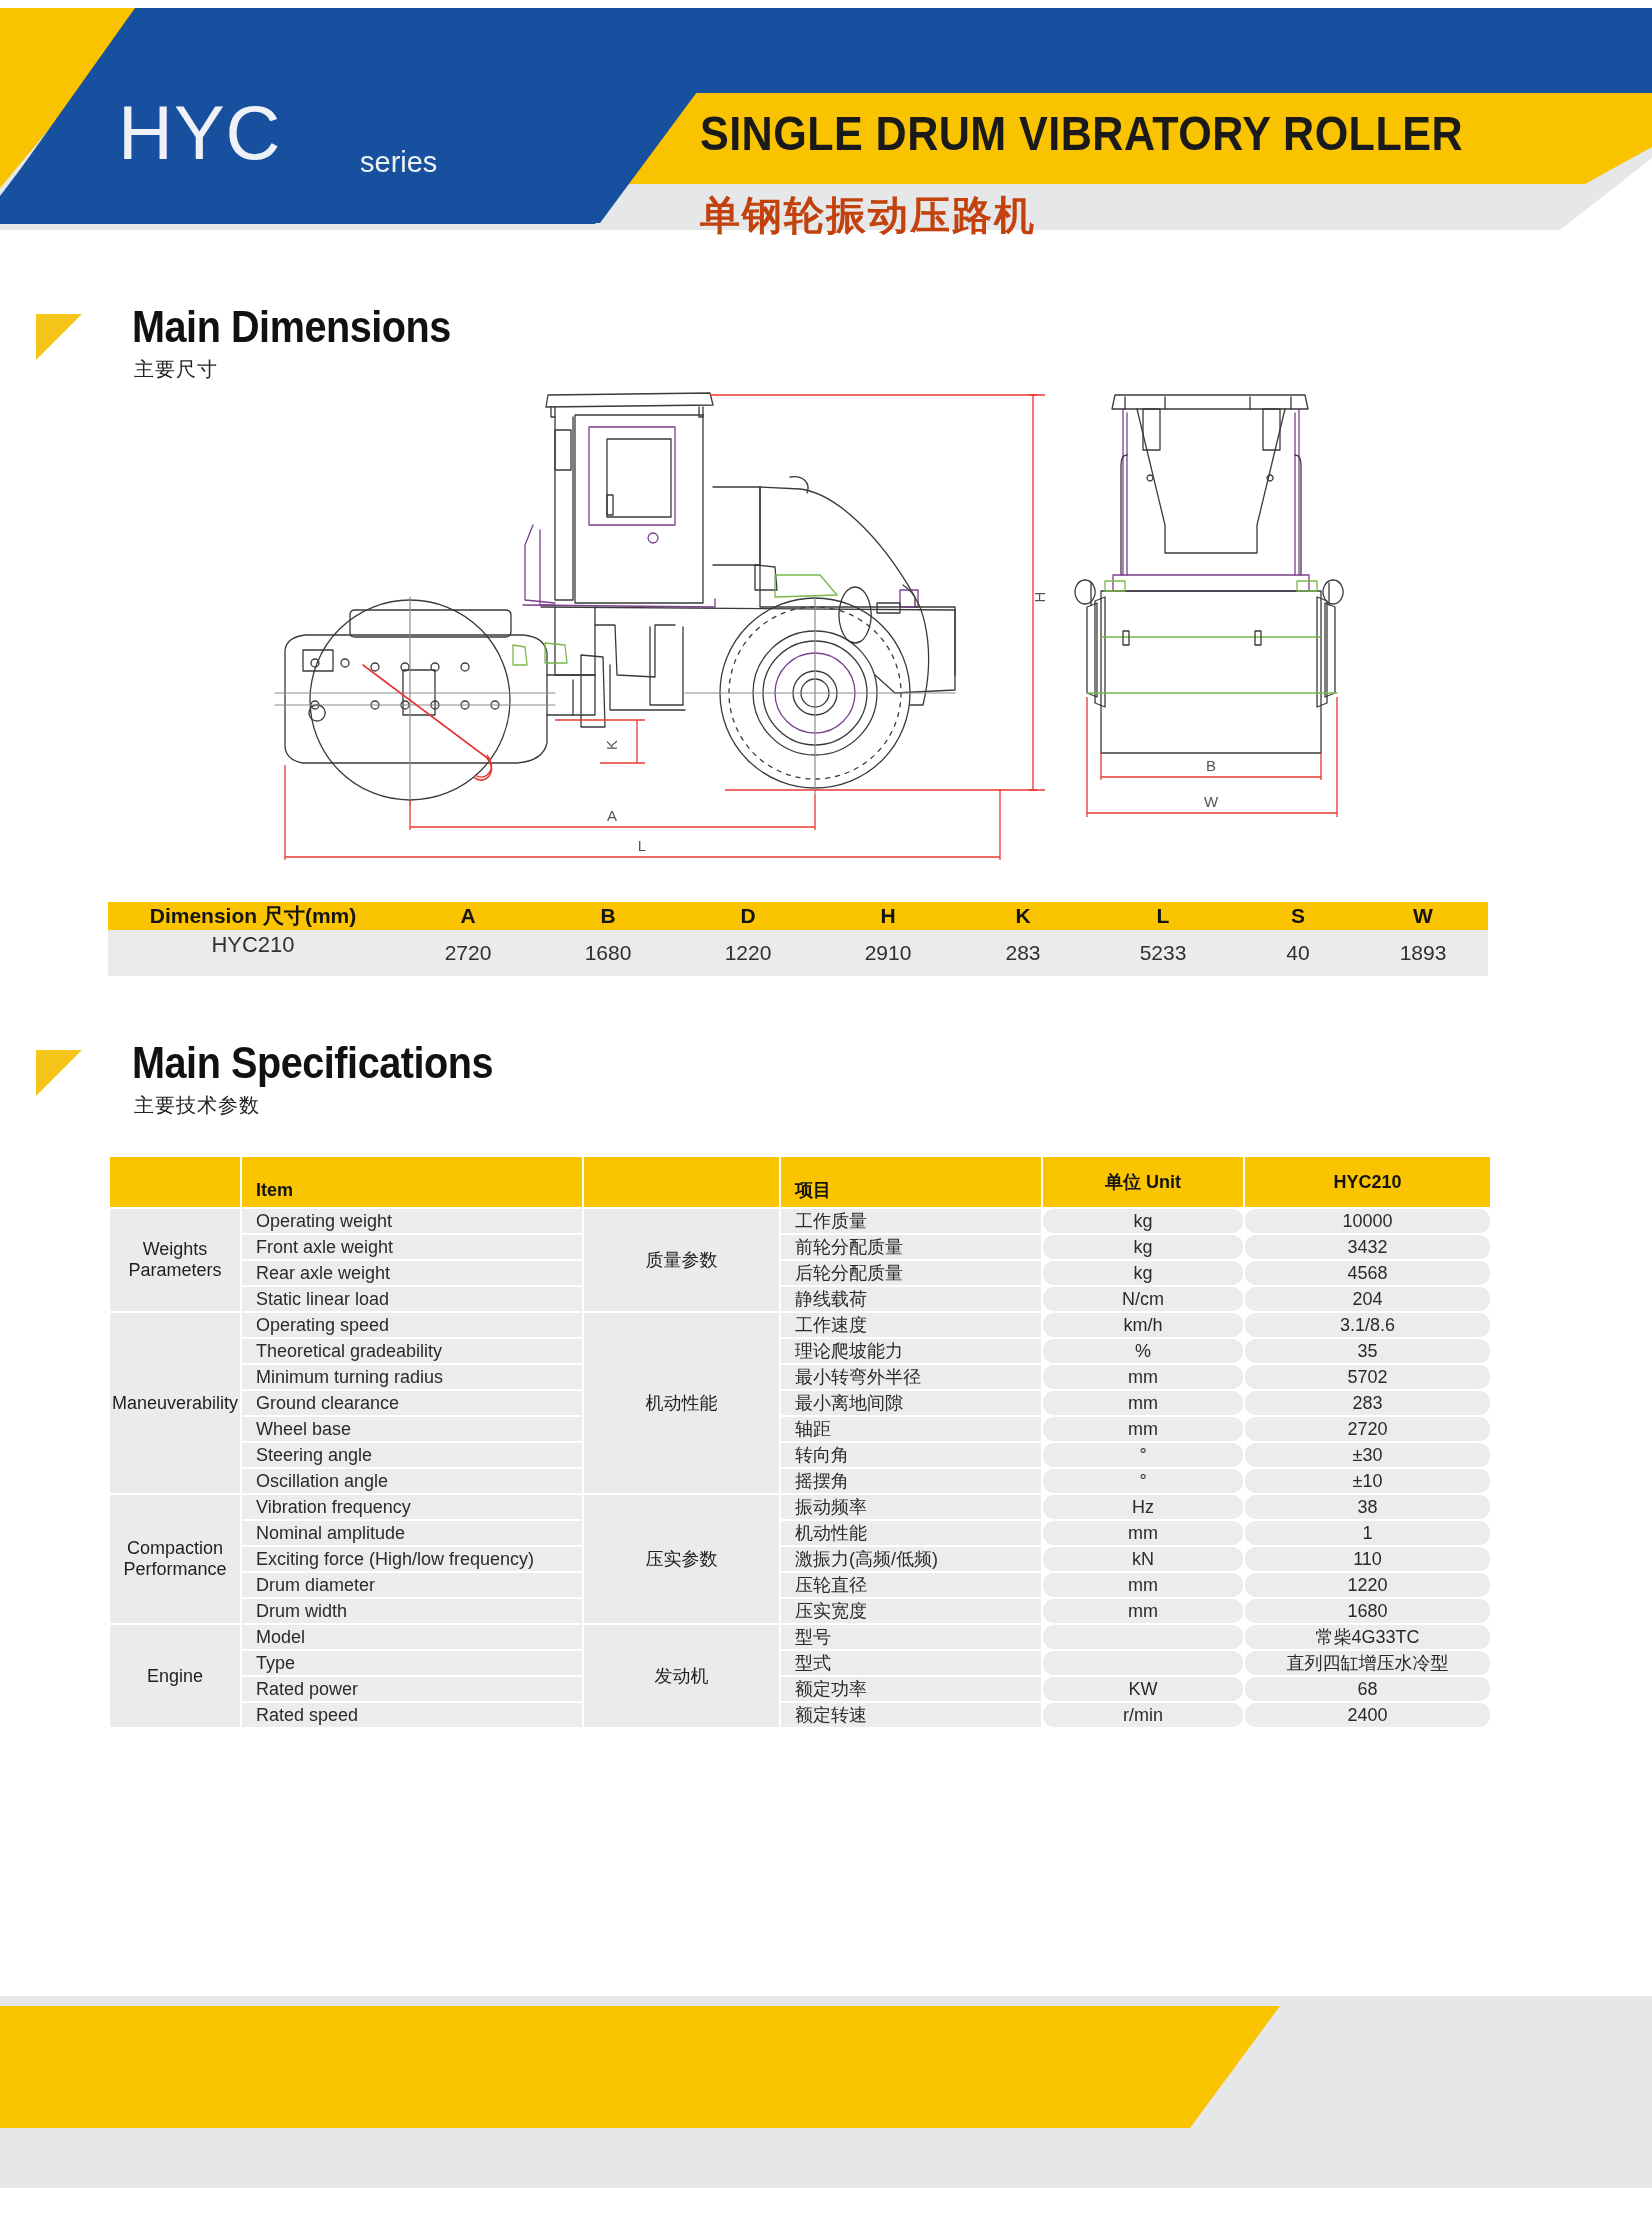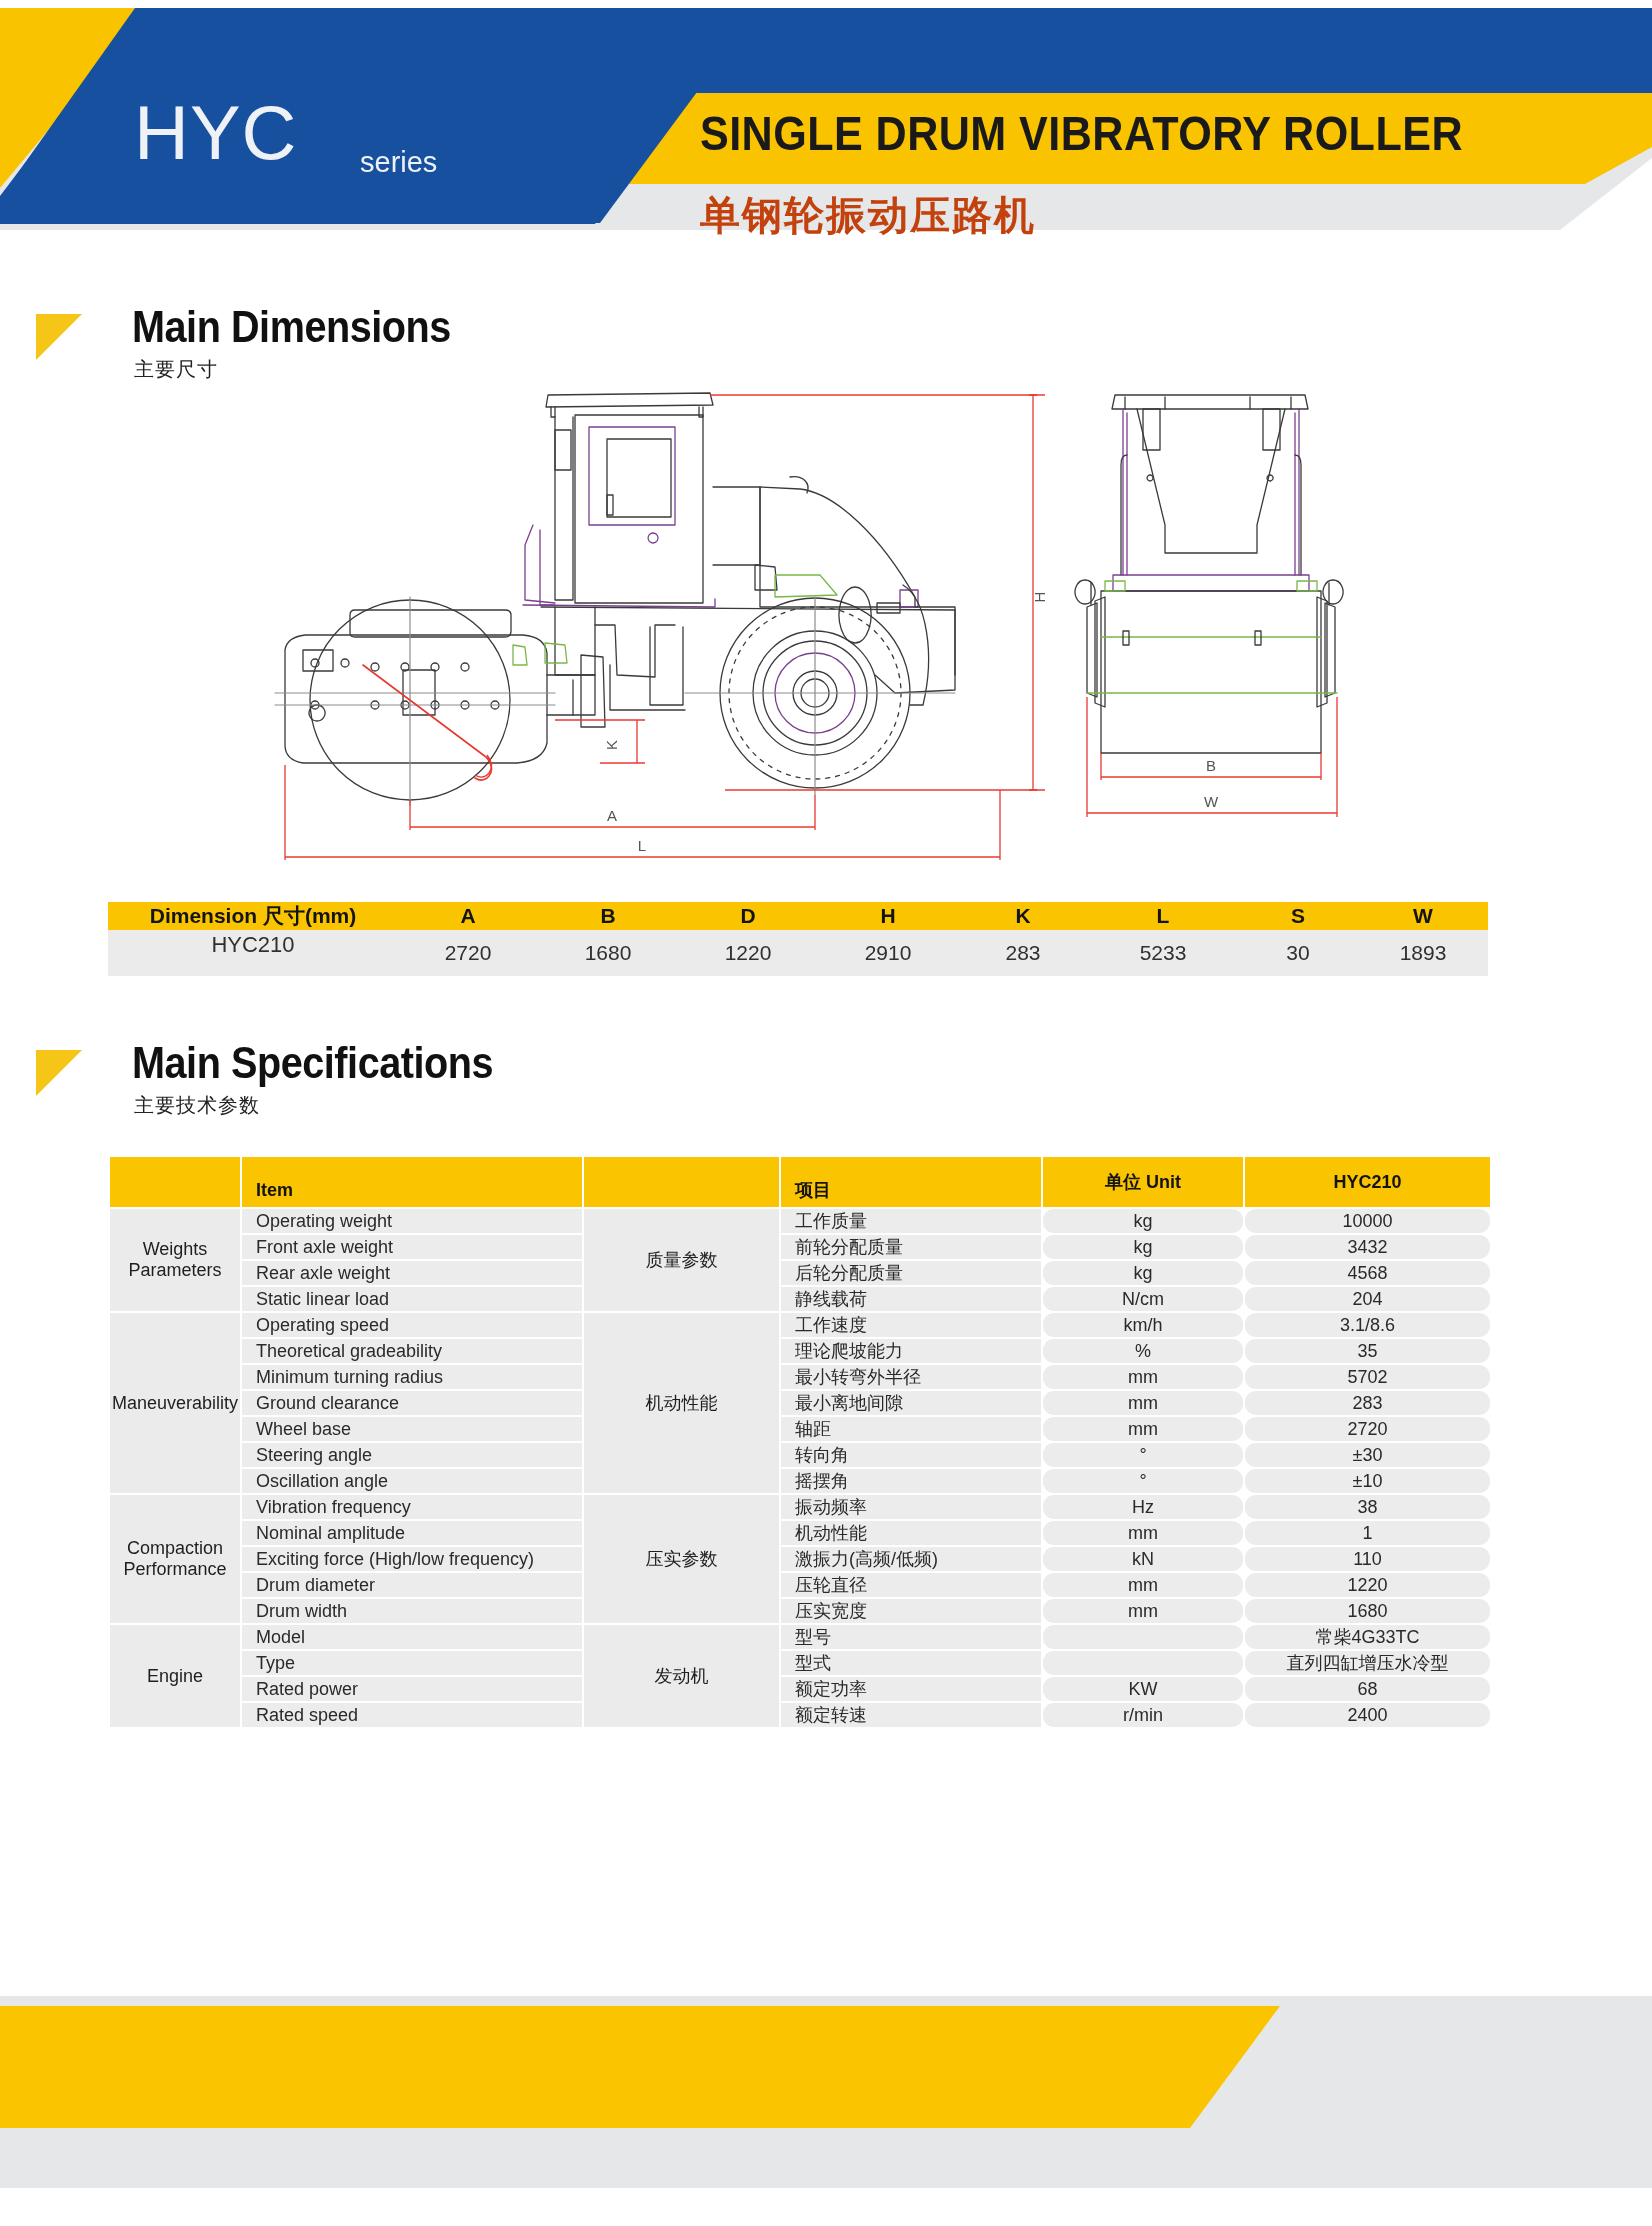--- a/index.html
+++ b/index.html
@@ -31,21 +31,21 @@
     position:absolute;left:0;top:8px;width:1652px;height:222px;
     background:#16509f;
     clip-path:polygon(140px 0, 1652px 0, 1652px 85px, 675px 85px, 595px 216px, 0 216px, 0 190px, 135px 0);
   }
   .hdr-blue2{
     position:absolute;left:0;top:8px;width:700px;height:222px;
     background:#16509f;
     clip-path:polygon(143px 0, 700px 0, 700px 80px, 600px 215px, 0 215px, 0 188px);
   }
   .brand{
-    position:absolute;left:134px;top:95px;
+    position:absolute;left:118px;top:95px;
     color:#eef1f6;font-size:76px;font-weight:400;letter-spacing:1px;
     line-height:1;
   }
   .brand-series{
     position:absolute;left:360px;top:146px;
     color:#eef1f6;font-size:29px;font-weight:400;
   }
   .prod-title{
     position:absolute;left:700px;top:105px;
     color:#1a1a1a;font-size:49px;font-weight:bold;letter-spacing:0.5px;
@@ -368,21 +368,21 @@
   </thead>
   <tbody>
     <tr>
       <td class="model">HYC210</td>
       <td>2720</td>
       <td>1680</td>
       <td>1220</td>
       <td>2910</td>
       <td>283</td>
       <td>5233</td>
-      <td>30</td>
+      <td>40</td>
       <td>1893</td>
     </tr>
   </tbody>
 </table>
 
 <div class="sec" style="left:36px;top:1042px;width:800px;height:90px;">
   <div class="sec-tri"></div>
   <div class="sec-en">Main Specifications</div>
   <div class="sec-cn">主要技术参数</div>
 </div>

